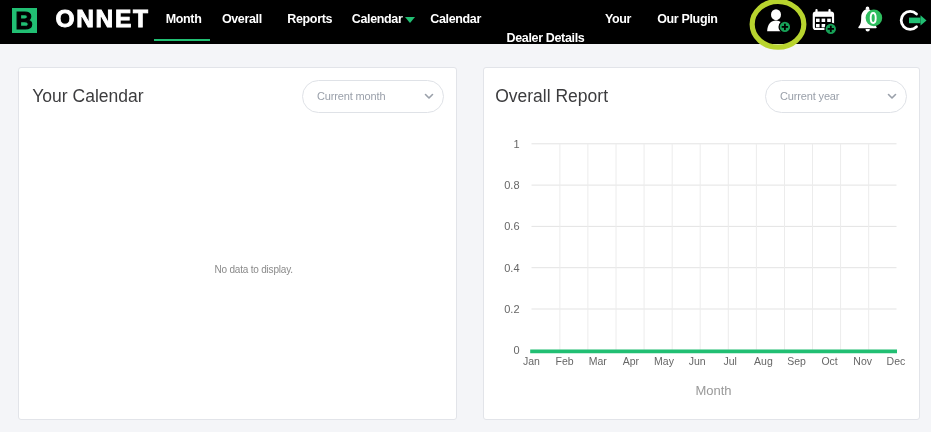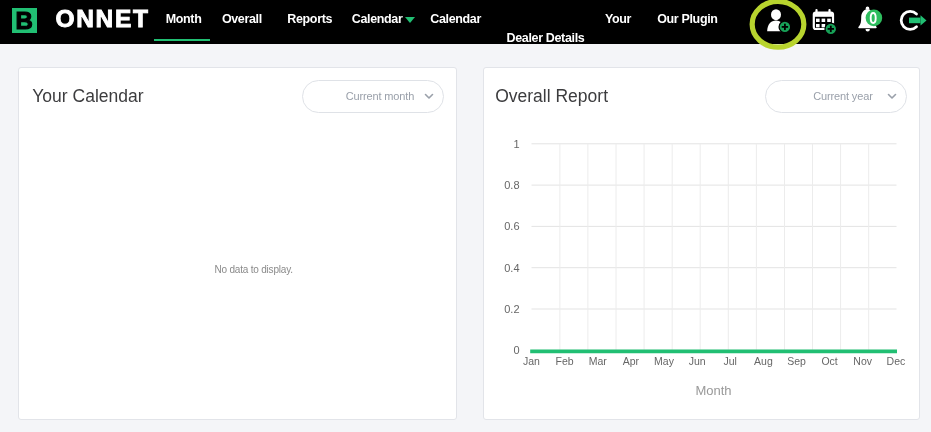--- a/index.html
+++ b/index.html
@@ -9,21 +9,21 @@
 #logosq { position:absolute; left:12px; top:8px; width:24.5px; height:25px; background:#21bf73; }
 #logoB { position:absolute; left:12px; top:8px; width:24.5px; height:25px; text-align:center; font-size:24px; font-weight:bold; color:#000; line-height:25.5px; -webkit-text-stroke:1.1px #000; }
 #logoTxt { position:absolute; left:39.5px; top:10px; font-size:24.5px; font-weight:bold; color:#fff; letter-spacing:1.65px; line-height:17px;margin-left:16px; -webkit-text-stroke:0.9px #fff; }
 .nav { position:absolute; top:13px; color:#fff; font-size:12.5px; font-weight:bold; letter-spacing:-0.35px; line-height:12px; white-space:nowrap; }
 #underline { position:absolute; left:153.7px; top:38.8px; width:56.5px; height:2.6px; background:#21bf73; }
 #caltri { position:absolute; left:405.4px; top:16.5px; width:0; height:0; border-left:5.3px solid transparent; border-right:5.3px solid transparent; border-top:6px solid #21bf73; }
 .card { position:absolute; top:66.5px; height:353.5px; background:#fff; border:1px solid #e2e4e9; border-radius:3px; }
 #card1 { left:18px; width:439px; }
 #card2 { left:483px; width:437px; }
 .ctitle { position:absolute; font-size:17.5px; color:#3c3c3e; line-height:17.5px; }
-.pill { position:absolute; top:79.5px; width:142px; height:33px; background:#fff; border:1px solid #dfe2e7; border-radius:17px; font-size:11px; color:#9aa0aa; line-height:31px; padding-left:14px; letter-spacing:-0.15px;text-align:center; }
+.pill { position:absolute; top:79.5px; width:142px; height:33px; background:#fff; border:1px solid #dfe2e7; border-radius:17px; font-size:11px; color:#9aa0aa; line-height:31px; padding-left:14px; letter-spacing:-0.15px; }
 .chev { position:absolute; right:9px; top:12.5px; }
 #nodata { position:absolute; left:203.5px; top:264.5px; font-size:10px; color:#8a8a8a; line-height:10px; letter-spacing:-0.2px;padding-left:11px; }
 </style>
 </head>
 <body>
 <div id="header"></div>
 <div id="logosq"></div>
 <div id="logoB">B</div>
 <div id="logoTxt">ONNET</div>
 <div class="nav" style="left:165.7px;">Month</div>

